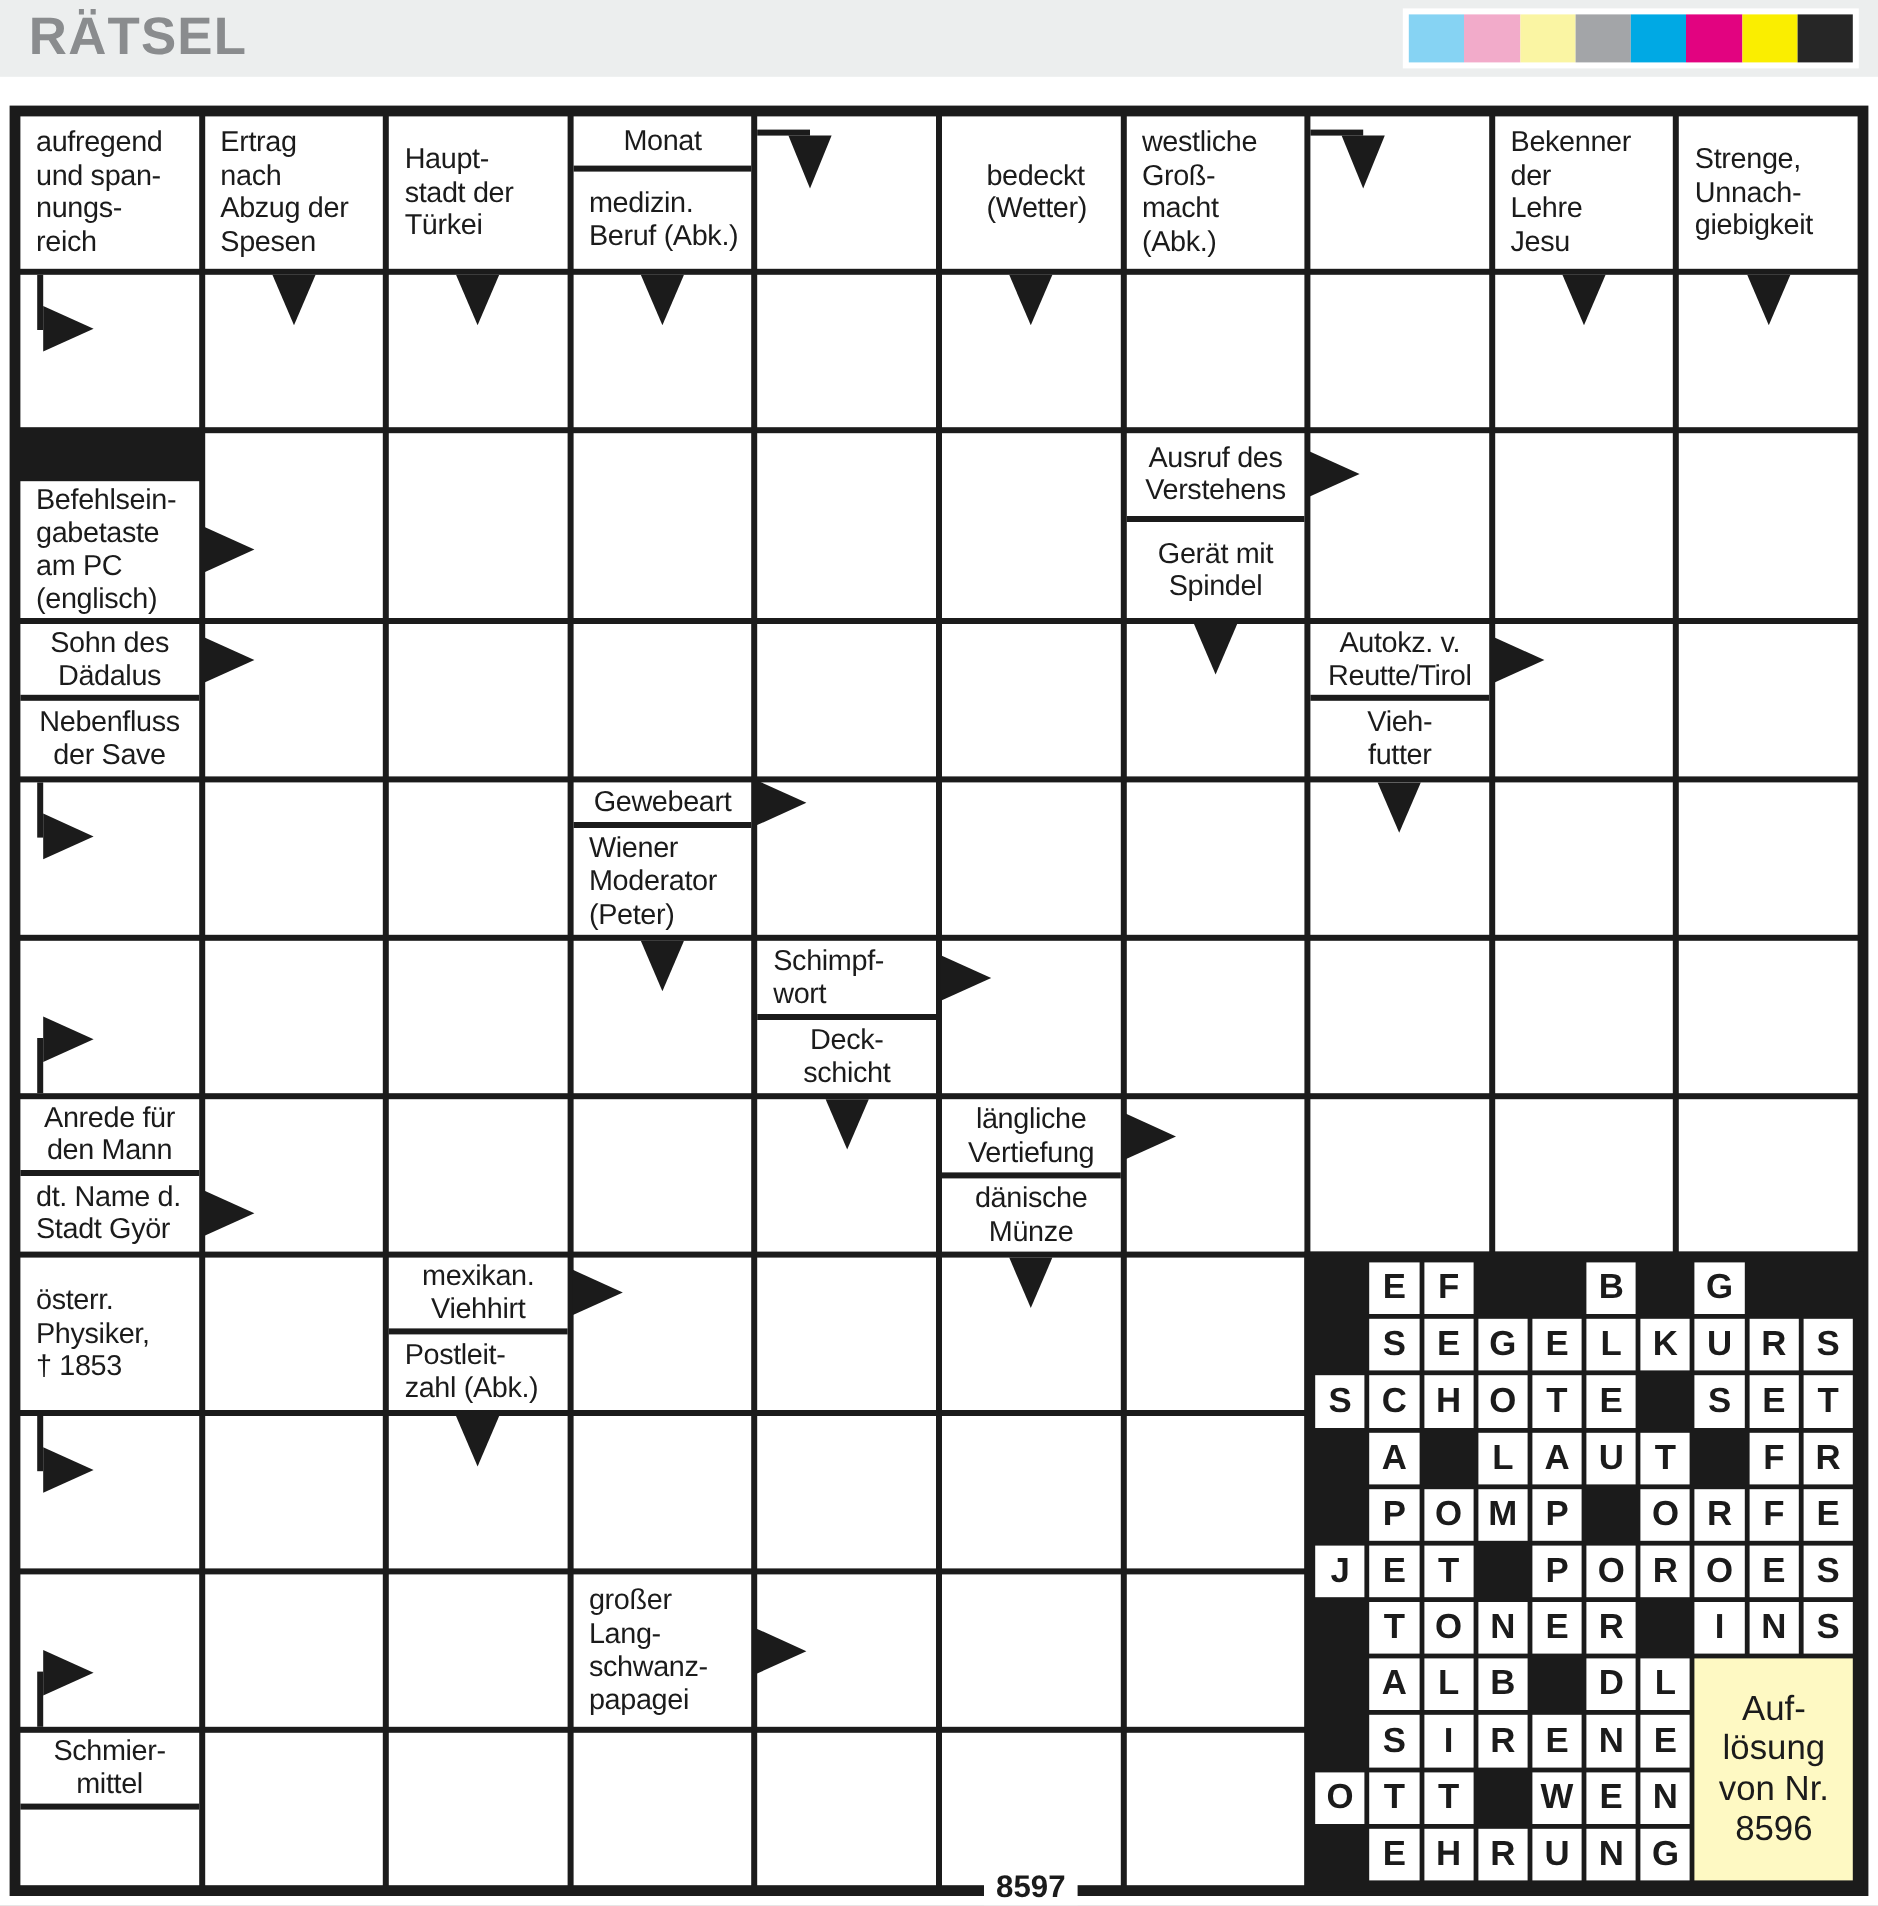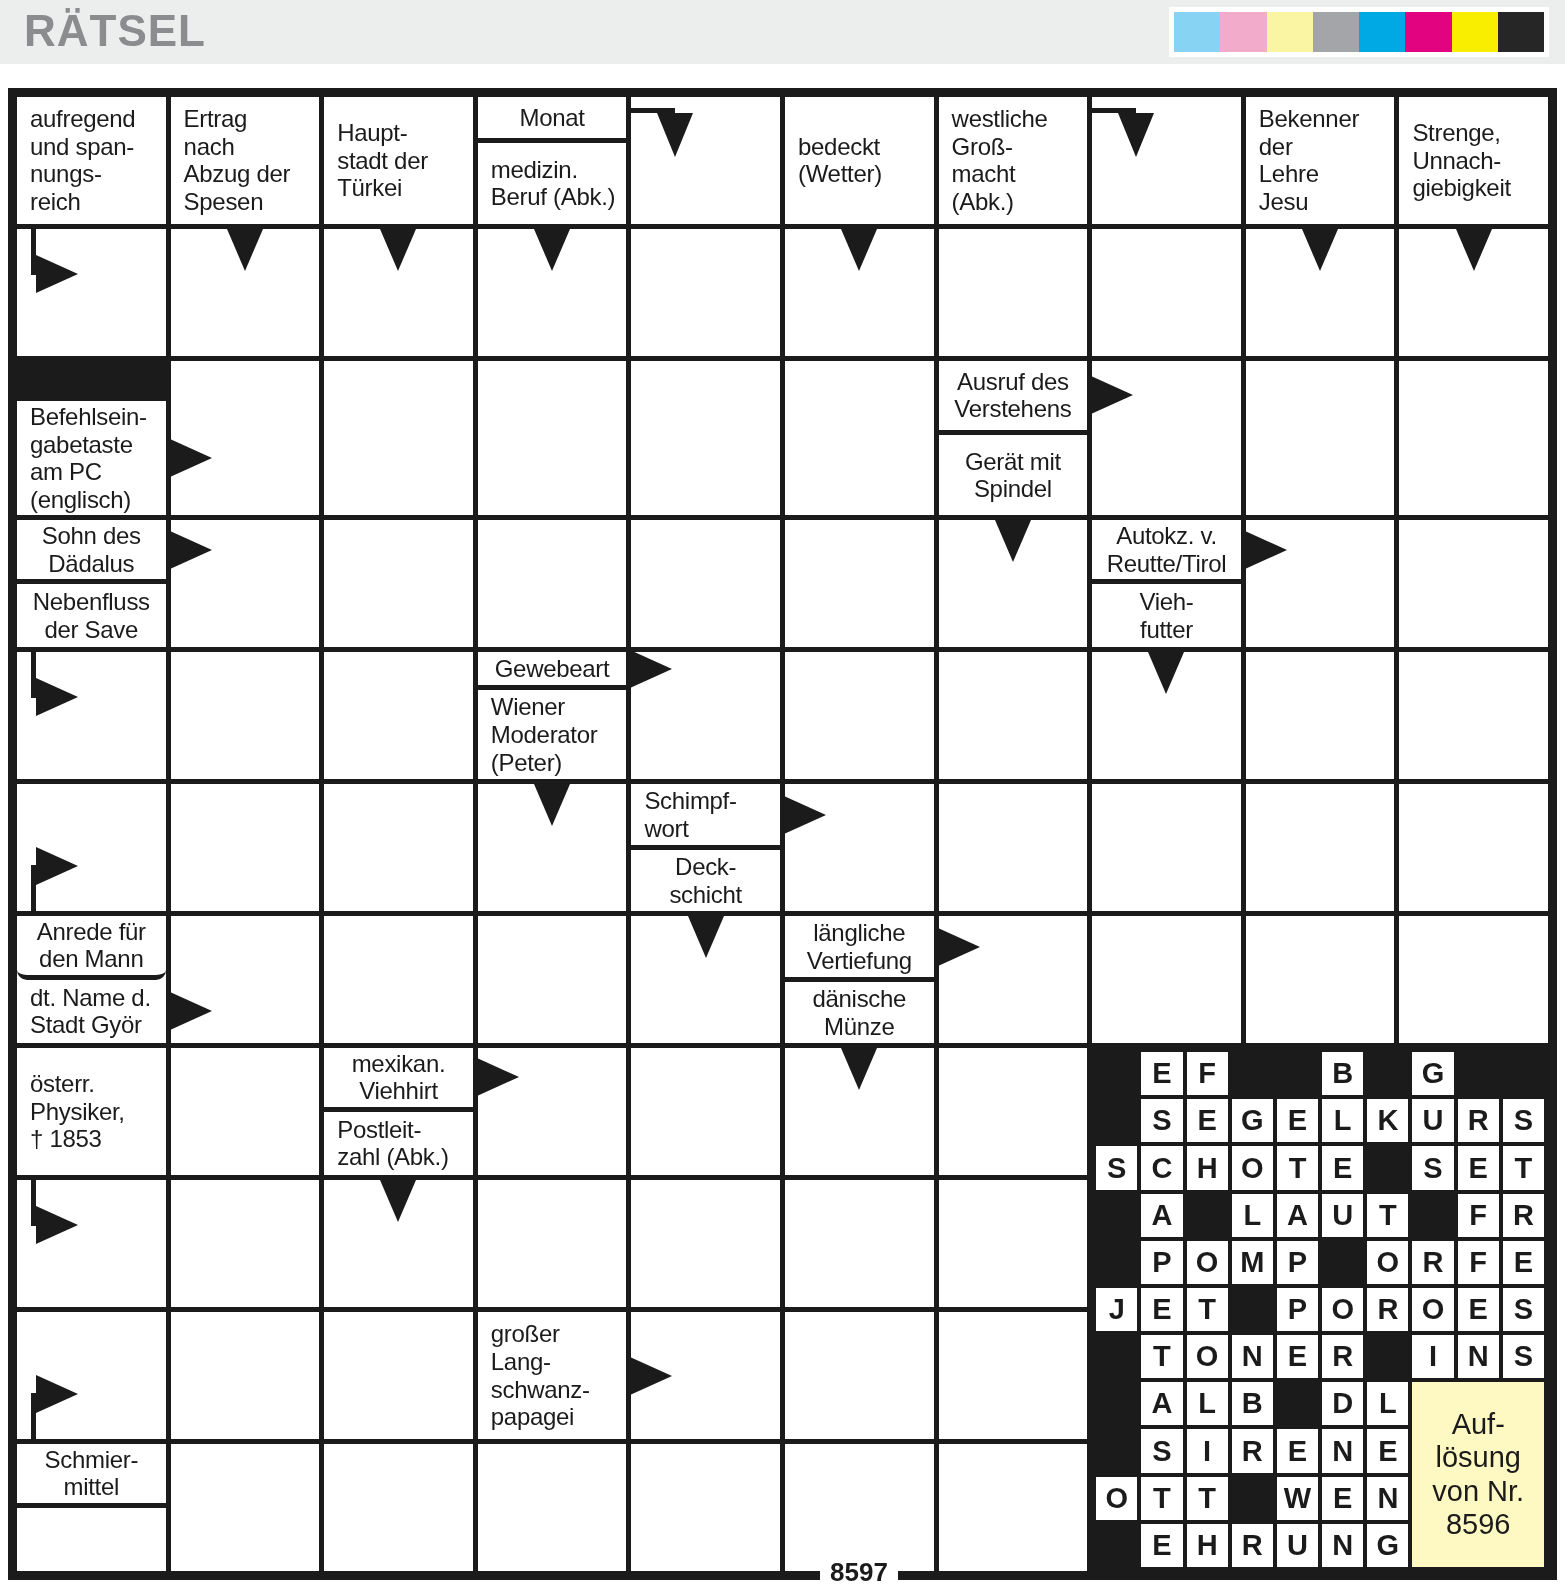--- a/index.html
+++ b/index.html
@@ -205,21 +205,21 @@
           <span class="clue-text">Monat</span>
         </div>
         <div class="clue-box align-left split-bottom">
           <span class="clue-text">medizin.
 Beruf (Abk.)</span>
         </div>
       </div>
       <div class="cell answer" style="grid-area: 1 / 5;">
         <span class="mark mark-hook-down"></span>
       </div>
-      <div class="cell clue" style="grid-area: 1 / 6;">
+      <div class="cell clue" style="grid-area: 1 / 6; padding-left: 24px;">
         <div class="clue-box align-left">
           <span class="clue-text">bedeckt
 (Wetter)</span>
         </div>
       </div>
       <div class="cell clue" style="grid-area: 1 / 7;">
         <div class="clue-box align-left">
           <span class="clue-text">westliche
 Groß-
 macht
@@ -370,21 +370,21 @@
           <span class="clue-text">Deck-
 schicht</span>
         </div>
       </div>
       <div class="cell answer" style="grid-area: 6 / 6;"></div>
       <div class="cell answer" style="grid-area: 6 / 7;"></div>
       <div class="cell answer" style="grid-area: 6 / 8;"></div>
       <div class="cell answer" style="grid-area: 6 / 9;"></div>
       <div class="cell answer" style="grid-area: 6 / 10;"></div>
       <div class="cell clue" style="grid-area: 7 / 1;">
-        <div class="clue-box align-center split-top" style="flex: 0 0 50%; border-radius: 10px;">
+        <div class="clue-box align-center split-top" style="flex: 0 0 50%;">
           <span class="clue-text">Anrede für
 den Mann</span>
         </div>
         <div class="clue-box align-left split-bottom">
           <span class="clue-text">dt. Name d.
 Stadt Györ</span>
           <span class="arrow-right"></span>
         </div>
       </div>
       <div class="cell answer" style="grid-area: 7 / 2;"></div>

